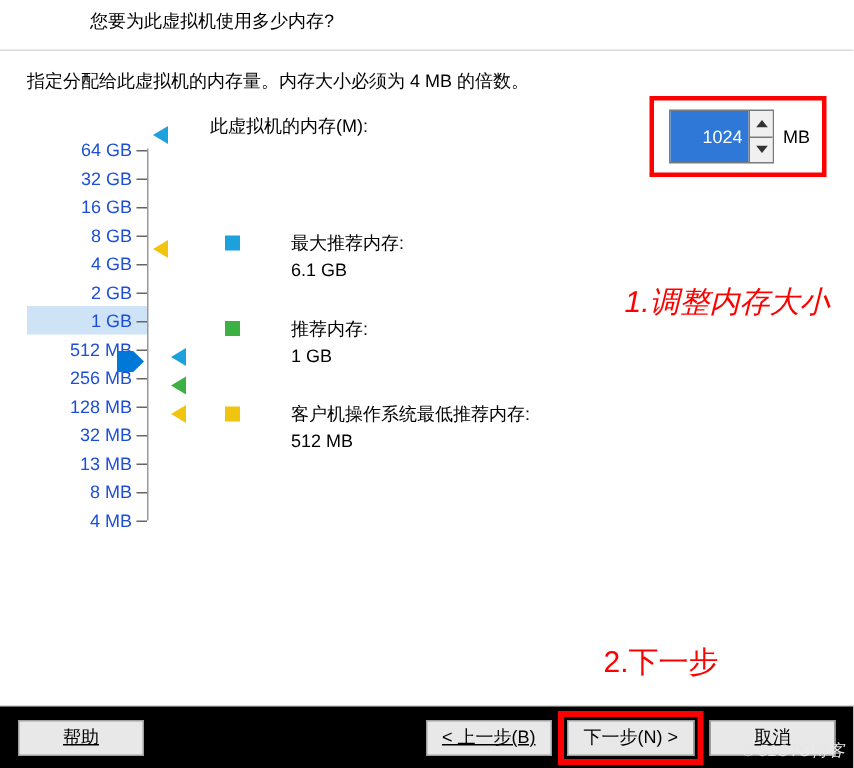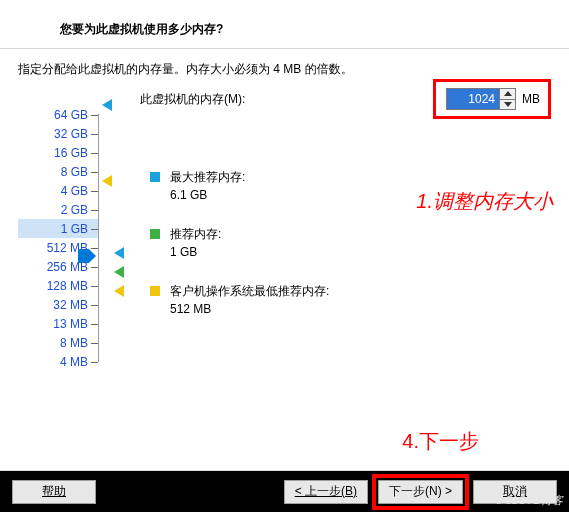--- a/index.html
+++ b/index.html
@@ -16,22 +16,21 @@
   }
   .header {
     padding: 6px 18px 10px 18px;
   }
   .header-title {
     font-weight: bold;
     font-size: 13px;
   }
   .header-sub {
     padding-left: 42px;
-    margin-top: 15px;
-    font-weight: bold;
+    margin-top: 0;
   }
   .hr {
     border-top: 1px solid #d9d9d9;
     margin: 0;
   }
   .body {
     padding: 12px 30px 0 18px;
     position: relative;
     height: 400px;
   }
@@ -128,21 +127,21 @@
     top: -6px;
     border: 3px solid #ff0000;
     padding: 6px 8px 6px 10px;
     display: flex;
     align-items: center;
     gap: 6px;
   }
   .spin {
     display: flex;
     border: 1px solid #7a7a7a;
-    height: 22px;
+    height: 36px;
   }
   .spin input {
     width: 52px;
     border: none;
     outline: none;
     text-align: right;
     padding: 0 4px;
     font-size: 12px;
     color: #fff;
     background: #3078d7;
@@ -175,20 +174,21 @@
   .annot1 { right: 16px; top: 188px; font-style: italic; }
   .annot2 { right: 90px; top: 428px; }
   .legend {
     position: absolute;
     left: 150px;
     top: 120px;
   }
   .legend-item {
     display: flex;
     margin-bottom: 24px;
+    gap: 24px;
   }
   .sq {
     width: 10px;
     height: 10px;
     margin-top: 3px;
     margin-right: 10px;
     flex-shrink: 0;
   }
   .sq-blue { background: #1da1dc; }
   .sq-green { background: #3cb043; }
@@ -358,21 +358,21 @@
       <div class="sq sq-yellow"></div>
       <div class="legend-text">
         <div>客户机操作系统最低推荐内存:</div>
         <div class="val">512 MB</div>
       </div>
     </div>
   </div>
 </div>
 
 <div class="annot annot1">1.调整内存大小</div>
-<div class="annot annot2">4.下一步</div>
+<div class="annot annot2">2.下一步</div>
 
 <div class="footer">
   <button class="btn">帮助</button>
   <div class="spacer"></div>
   <button class="btn">&lt; 上一步(B)</button>
   <span class="next-wrap">
     <button class="btn">下一步(N) &gt;</button>
   </span>
   <button class="btn">取消</button>
 </div>

